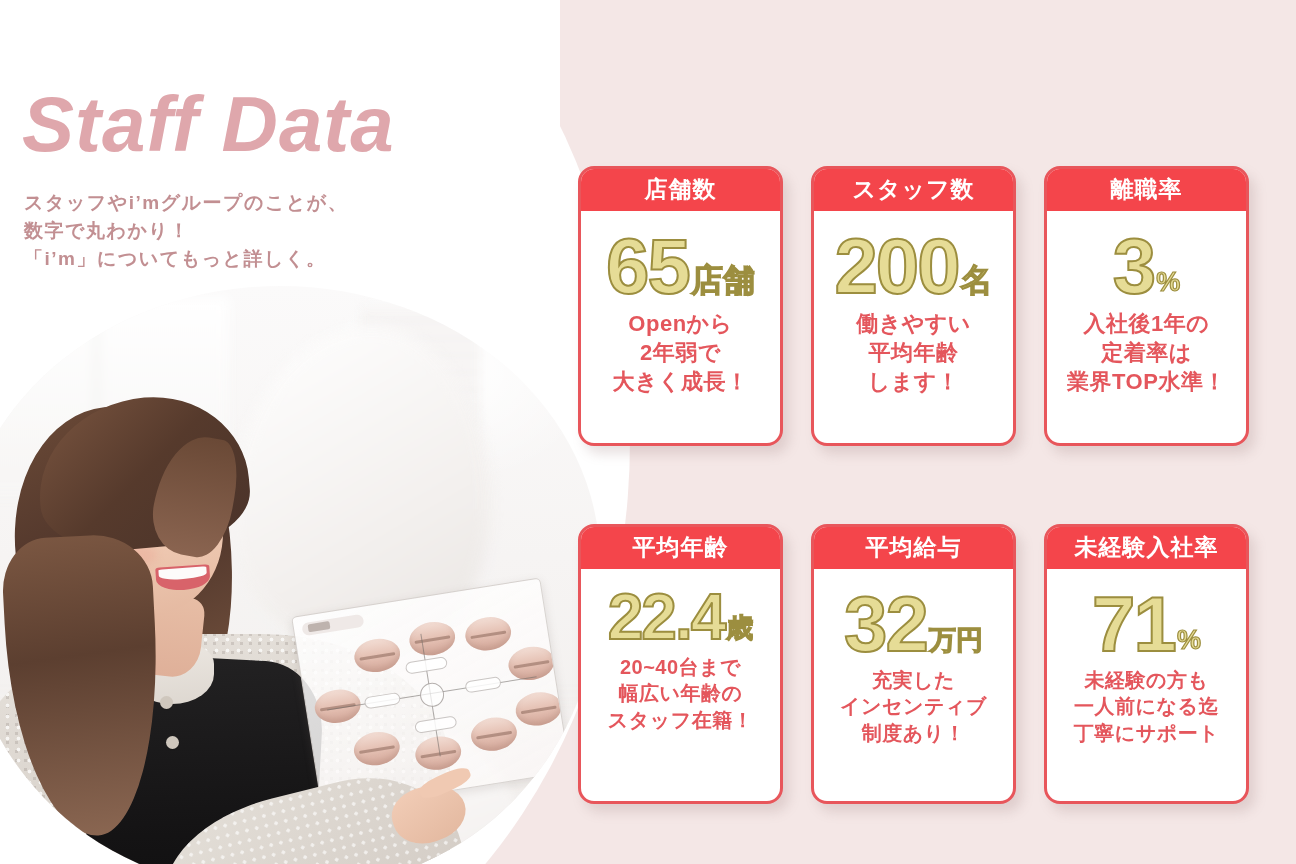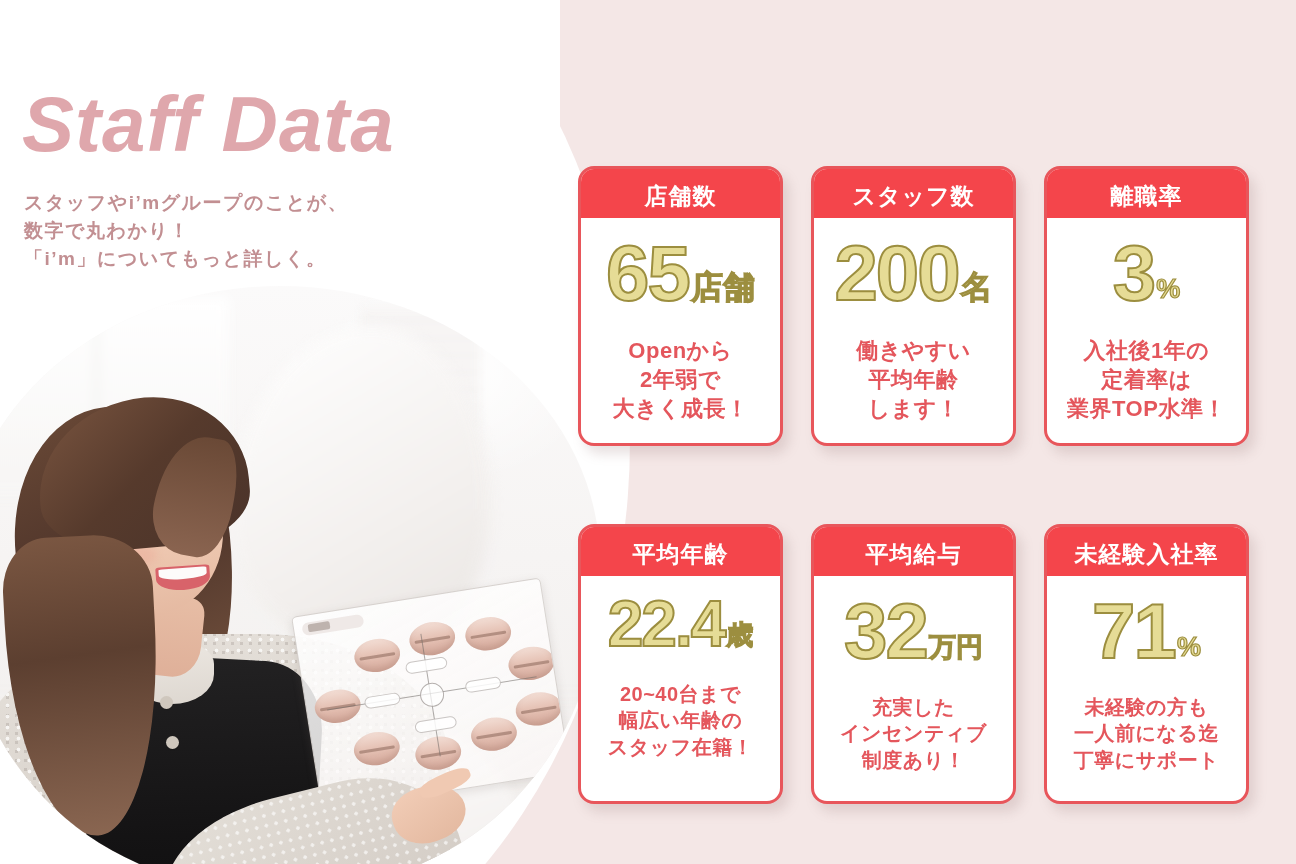--- a/index.html
+++ b/index.html
@@ -426,21 +426,21 @@
     display: flex;
     flex-direction: column;
   }
   .card-head {
     background: #F4454B;
     color: #ffffff;
     text-align: center;
     font-size: 23px;
     font-weight: 700;
     letter-spacing: 1px;
-    padding: 16px 0 10px;
+    padding: 9px 0 10px;
     line-height: 1;
   }
   .card-body {
     flex: 1;
     display: flex;
     flex-direction: column;
     align-items: center;
     justify-content: flex-start;
     padding: 10px 6px 18px;
   }
@@ -470,21 +470,21 @@
     top: -2px;
   }
   .metric-unit.tiny { font-size: 27px; }
   .caption {
     text-align: center;
     color: #E4565C;
     font-size: 22px;
     font-weight: 700;
     line-height: 1.32;
     letter-spacing: .5px;
-    margin-top: 20px;
+    margin-top: 0;
   }
   .caption .cline { display: block; white-space: nowrap; }
   .caption.sm .cline { font-size: 20px; }
 </style>
 </head>
 <body>
 
 <div id="stage">
 
   <div class="left-panel-top"></div>

